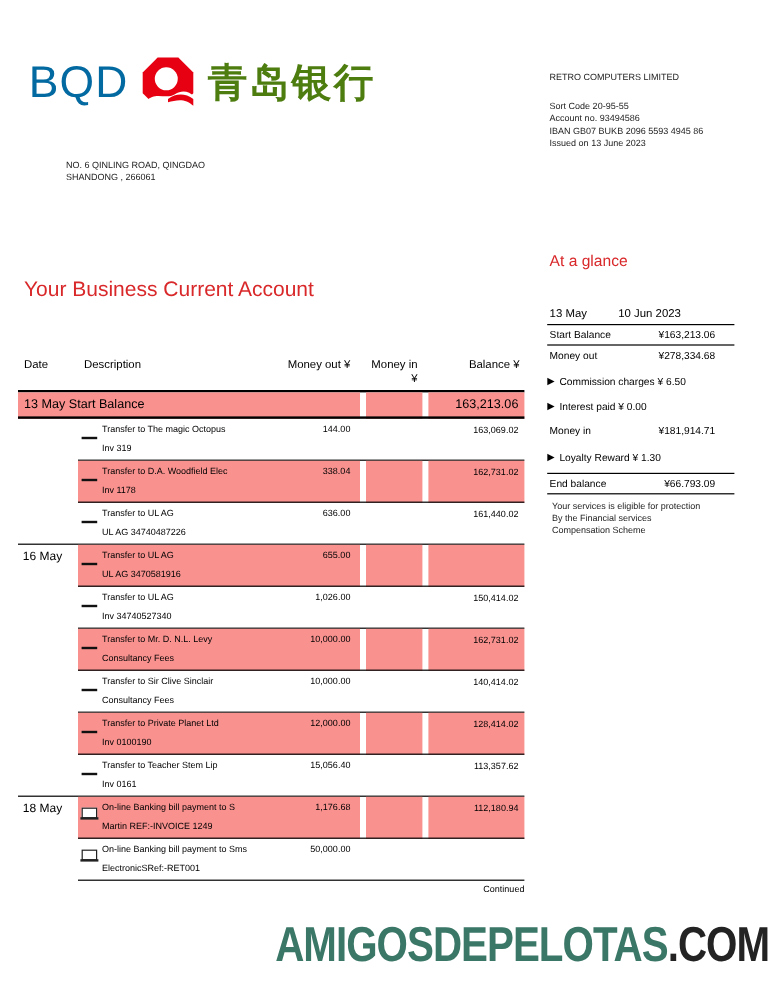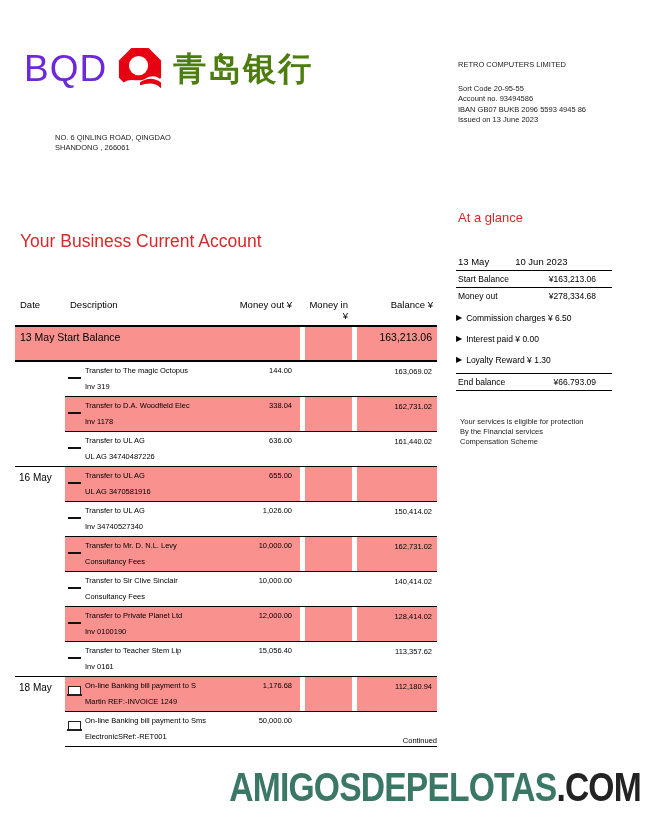--- a/index.html
+++ b/index.html
@@ -1,21 +1,21 @@
 <!DOCTYPE html>
 <html style="--pink: #f9928f; --red: #e60012; --red2: #d9282a; --green: #3b7767;"><head>
 <meta charset="utf-8">
 <style>
   html,body{margin:0;padding:0;background:#fff;}
   .page{position:relative;width:645px;height:839px;background:#fff;overflow:hidden;
         font-family:"Liberation Sans",sans-serif;color:#000;}
 
   
   .logo-row{position:absolute;left:24px;top:46px;display:flex;align-items:center;}
-  .bqd-text{font-size:37px;letter-spacing:1px;color:#6d28d9;text-align:center;}
+  .bqd-text{font-size:37px;letter-spacing:1px;color:#0369a1;text-align:center;}
   .logo-icon{width:46px;height:46px;margin-left:10px;}
   .cn-name{font-size:33px;font-weight:bold;color:#4d7c0f;margin-left:10px;letter-spacing:2px;}
   .bank-address{position:absolute;left:55px;top:133px;font-size:7.5px;line-height:10px;color:#1c1c1c;}
 
   .acct-info{position:absolute;left:458px;top:60px;font-size:7.5px;line-height:10.5px;color:#1c1c1c;}
   .acct-name{margin-bottom:13px;}
 
   
   .doc-title{position:absolute;left:20px;top:231px;font-size:17.5px;color:var(--red2);}
   .glance-heading{position:absolute;left:458px;top:210px;font-size:13px;color:var(--red2);}
@@ -47,21 +47,21 @@
   .date-cell{font-size:10px;padding:5px 0 0 4px;}
   .desc-cell{position:relative;padding:4px 8px 0 20px;font-size:7.5px;}
   .desc-cell .line1{display:flex;justify-content:space-between;}
   .desc-cell .line2{margin-top:7px;}
   .in-cell{font-size:7.5px;}
   .bal-cell{font-size:7.5px;text-align:right;padding:5px 5px 0 0;}
   .row-icon.dash{position:absolute;left:3px;top:15px;width:13px;height:2px;background:#111;}
   .row-icon.laptop{position:absolute;left:3px;top:9px;width:11px;height:7px;border:1px solid #222;background:#fff;}
   .row-icon.laptop::after{content:'';position:absolute;left:-2px;top:7px;width:15px;height:2px;background:#222;}
 
-  .start-row{position:relative;display:grid;grid-template-columns:285px 5px 47px 5px 80px;height:35px;}
+  .start-row{position:relative;display:grid;grid-template-columns:285px 5px 47px 5px 80px;height:22px;}
   .start-row::after{content:'';position:absolute;left:0;right:0;bottom:0;height:2px;background:#000;}
   .sb-main{font-size:10.5px;padding:4px 0 0 5px;}
   .sb-bal{font-size:10.5px;text-align:right;padding:4px 5px 0 0;}
 
   .continued{position:absolute;right:208px;top:736px;font-size:7.5px;}
 
   
   .watermark{position:absolute;right:4px;top:764px;font-size:41px;font-weight:bold;
              letter-spacing:-1px;transform:scaleX(0.82);transform-origin:right;white-space:nowrap;}
   .wm-name{color:var(--green);}
@@ -111,20 +111,24 @@
       <span>Money out</span>
       <span>¥278,334.68</span>
     </div>
     <div class="g-bullet">
       <span class="tri">▶</span>
       <span>Commission charges ¥ 6.50</span>
     </div>
     <div class="g-bullet">
       <span class="tri">▶</span>
       <span>Interest paid ¥ 0.00</span>
+    </div>
+    <div class="g-row g-mi">
+      <span>Money in</span>
+      <span>¥181,914.71</span>
     </div>
     <div class="g-bullet">
       <span class="tri">▶</span>
       <span>Loyalty Reward ¥ 1.30</span>
     </div>
     <div class="g-row topline">
       <span>End balance</span>
       <span>¥66.793.09</span>
     </div>
   </div>

